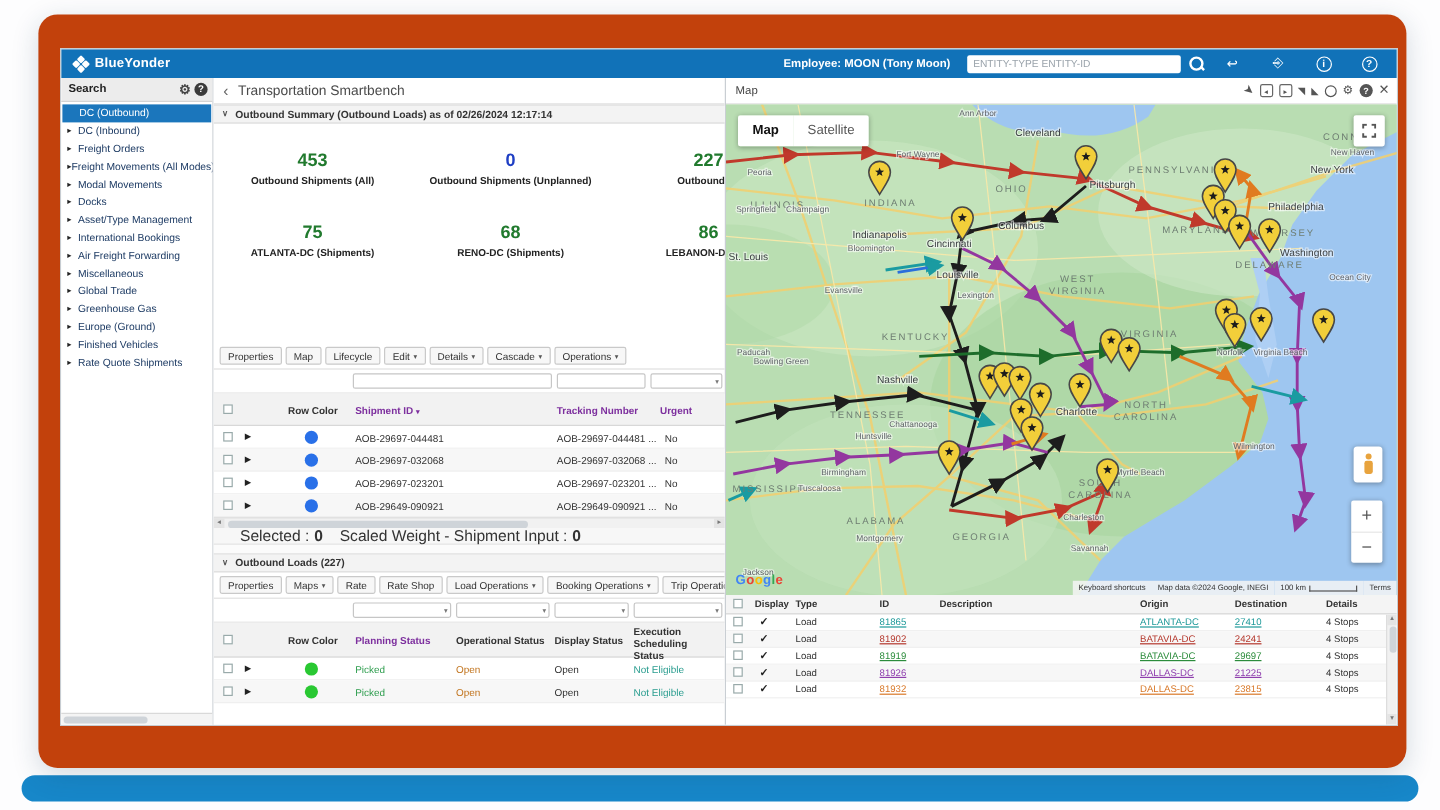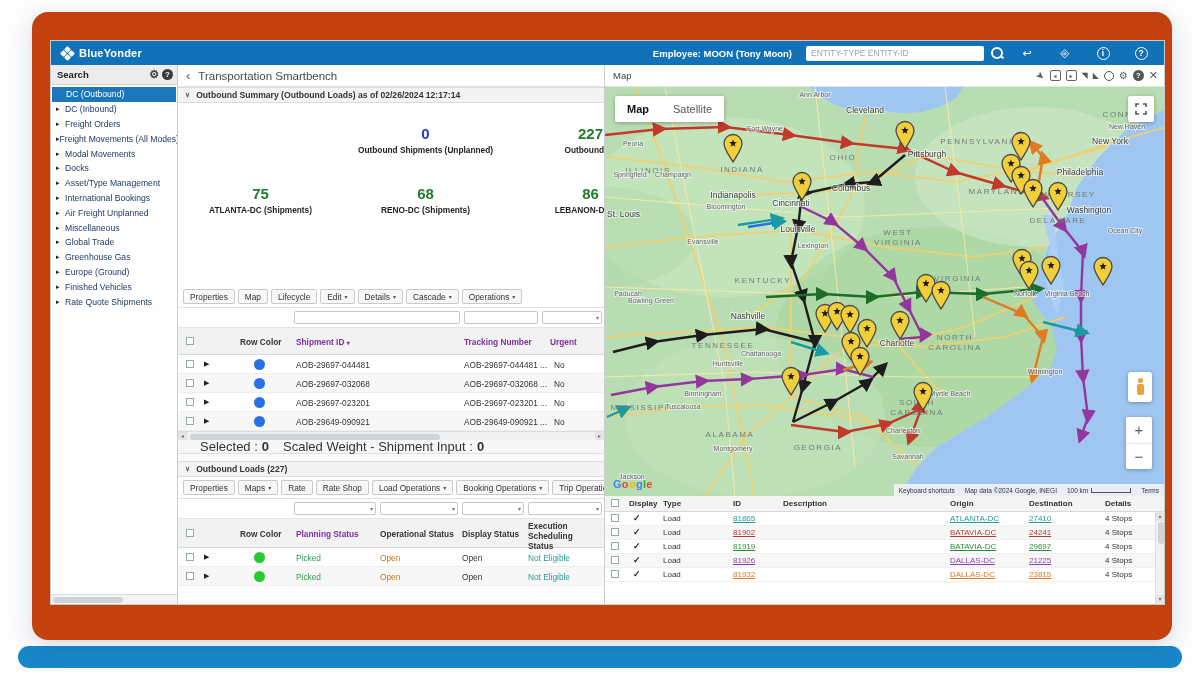--- a/index.html
+++ b/index.html
@@ -185,21 +185,21 @@
             <div class="s-item">
                 <span class="arr">▸</span>
                 <span>Asset/Type Management</span>
               </div>
             <div class="s-item">
                 <span class="arr">▸</span>
                 <span>International Bookings</span>
               </div>
             <div class="s-item">
                 <span class="arr">▸</span>
-                <span>Air Freight Unplanned</span>
+                <span>Air Freight Forwarding</span>
               </div>
             <div class="s-item">
                 <span class="arr">▸</span>
                 <span>Miscellaneous</span>
               </div>
             <div class="s-item">
                 <span class="arr">▸</span>
                 <span>Global Trade</span>
               </div>
             <div class="s-item">
@@ -229,20 +229,24 @@
             <span class="backch">‹</span>
             <span>Transportation Smartbench</span>
           </div>
 
           <div class="sec-head">
             <span class="chev">∨</span>
             <span>Outbound Summary (Outbound Loads) as of 02/26/2024 12:17:14</span>
           </div>
 
           <div class="stats">
+            <div class="stat" style="left:0; top:22px;">
+              <div class="v" style="color: rgb(33, 122, 46);">453</div>
+              <div class="l">Outbound Shipments (All)</div>
+            </div>
             <div class="stat" style="left:165px; top:22px;">
               <div class="v" style="color: rgb(31, 63, 196);">0</div>
               <div class="l">Outbound Shipments (Unplanned)</div>
             </div>
             <div class="stat" style="left:330px; top:22px;">
               <div class="v" style="color: rgb(33, 122, 46);">227</div>
               <div class="l">Outbound Lo</div>
             </div>
             <div class="stat" style="left:0; top:82px;">
               <div class="v" style="color: rgb(33, 122, 46);">75</div>

